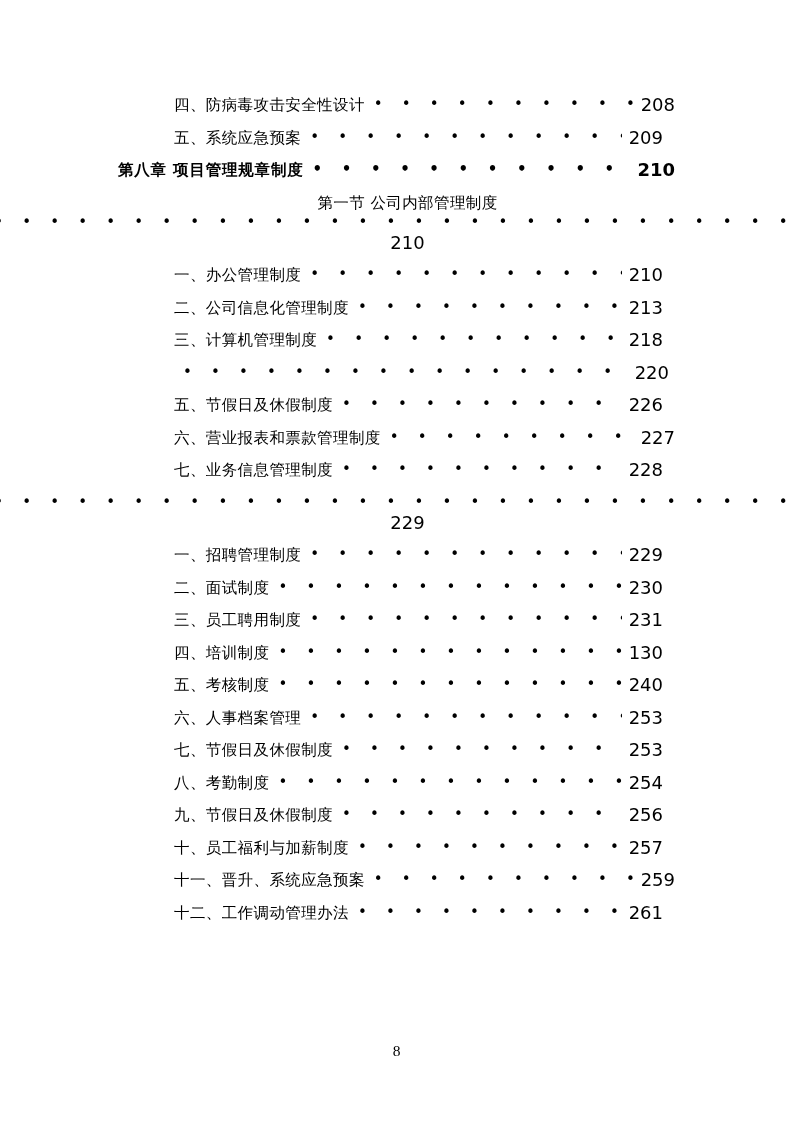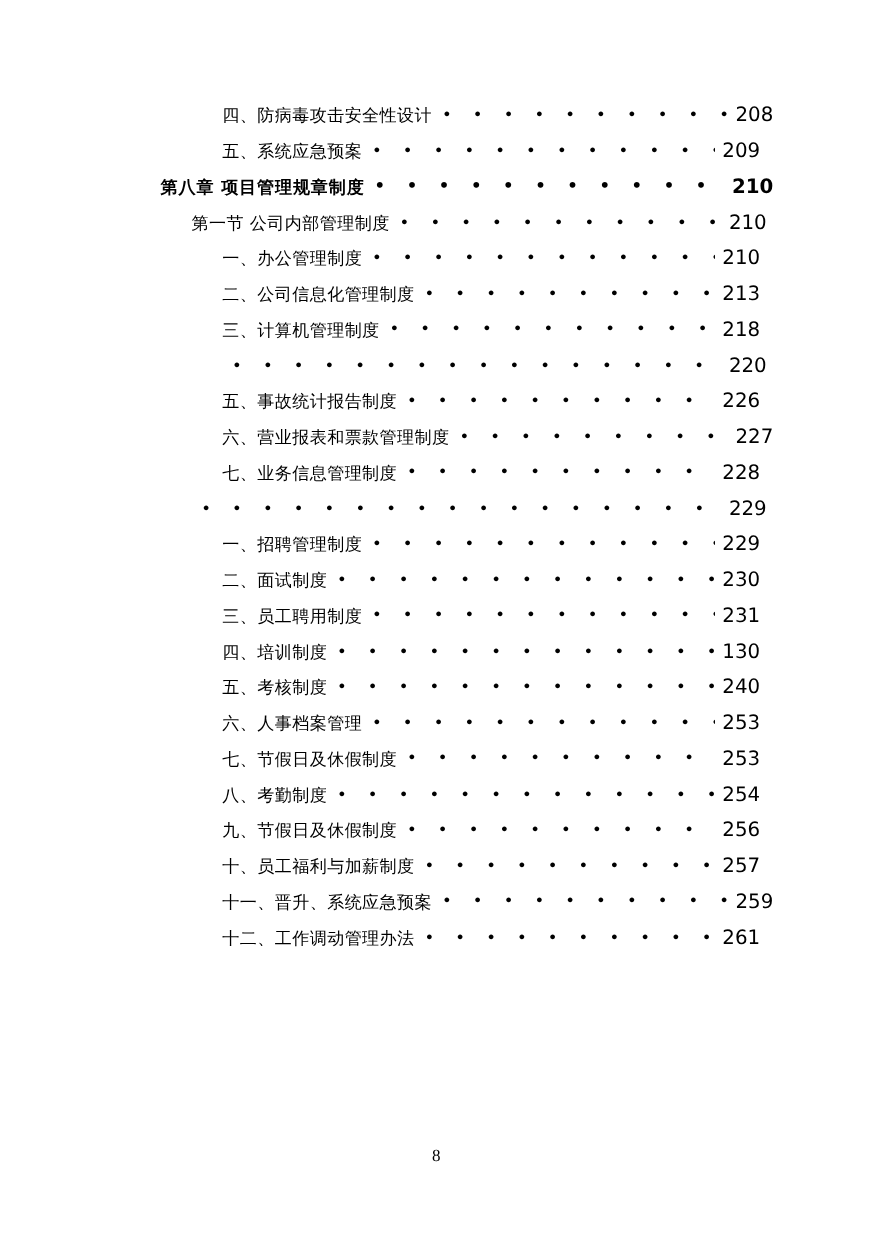--- a/index.html
+++ b/index.html
@@ -27,21 +27,20 @@
   }
   .toc-row {
     display: flex;
     align-items: center;
     width: 100%;
     box-sizing: border-box;
     margin-bottom: 12.5px;
     font-size: 15.5px;
     line-height: 20px;
     white-space: nowrap;
-    margin-left: 28px;
   }
   .toc-row .label {
     flex: 0 0 auto;
     letter-spacing: 0.4px;
   }
   .toc-row .leader {
     flex: 1 1 auto;
     overflow: hidden;
     white-space: nowrap;
     margin: 0 7px 0 9px;
@@ -52,21 +51,21 @@
     top: -1px;
   }
   .toc-row .page-no {
     flex: 0 0 auto;
     text-align: right;
     font-size: 18px;
     min-width: 30px;
   }
   
   .lvl-chapter { padding-left: 0px; font-weight: bold; }
-  .lvl-section { padding-left: 28px; }
+  .lvl-section { padding-left: 28px; flex-direction: column; }
   .lvl-item    { padding-left: 56px; }
 
   .lvl-chapter .label { letter-spacing: 0.8px; }
 
   .right-pad-0 { padding-right: 0px; }
   .right-pad-6 { padding-right: 6px; }
   .right-pad-12 { padding-right: 12px; }
 
   .footer {
     position: absolute;
@@ -116,21 +115,21 @@
       <div class="toc-row lvl-item right-pad-12">
         <span class="label">三、计算机管理制度</span>
         <span class="leader">• • • • • • • • • • • • • • • • • • • • • • • • • • • • • • • • • • • • • • • • • • • • • • • • • • • •</span>
         <span class="page-no">218</span>
       </div>
       <div class="toc-row lvl-item right-pad-6">
         <span class="leader">• • • • • • • • • • • • • • • • • • • • • • • • • • • • • • • • • • • • • • • • • • • • • • • • • • • •</span>
         <span class="page-no">220</span>
       </div>
       <div class="toc-row lvl-item right-pad-12">
-        <span class="label">五、事故统计报告制度</span>
+        <span class="label">五、节假日及休假制度</span>
         <span class="leader">• • • • • • • • • • • • • • • • • • • • • • • • • • • • • • • • • • • • • • • • • • • • • • • • • • • •</span>
         <span class="page-no">226</span>
       </div>
       <div class="toc-row lvl-item right-pad-0">
         <span class="label">六、营业报表和票款管理制度</span>
         <span class="leader">• • • • • • • • • • • • • • • • • • • • • • • • • • • • • • • • • • • • • • • • • • • • • • • • • • • •</span>
         <span class="page-no">227</span>
       </div>
       <div class="toc-row lvl-item right-pad-12">
         <span class="label">七、业务信息管理制度</span>

